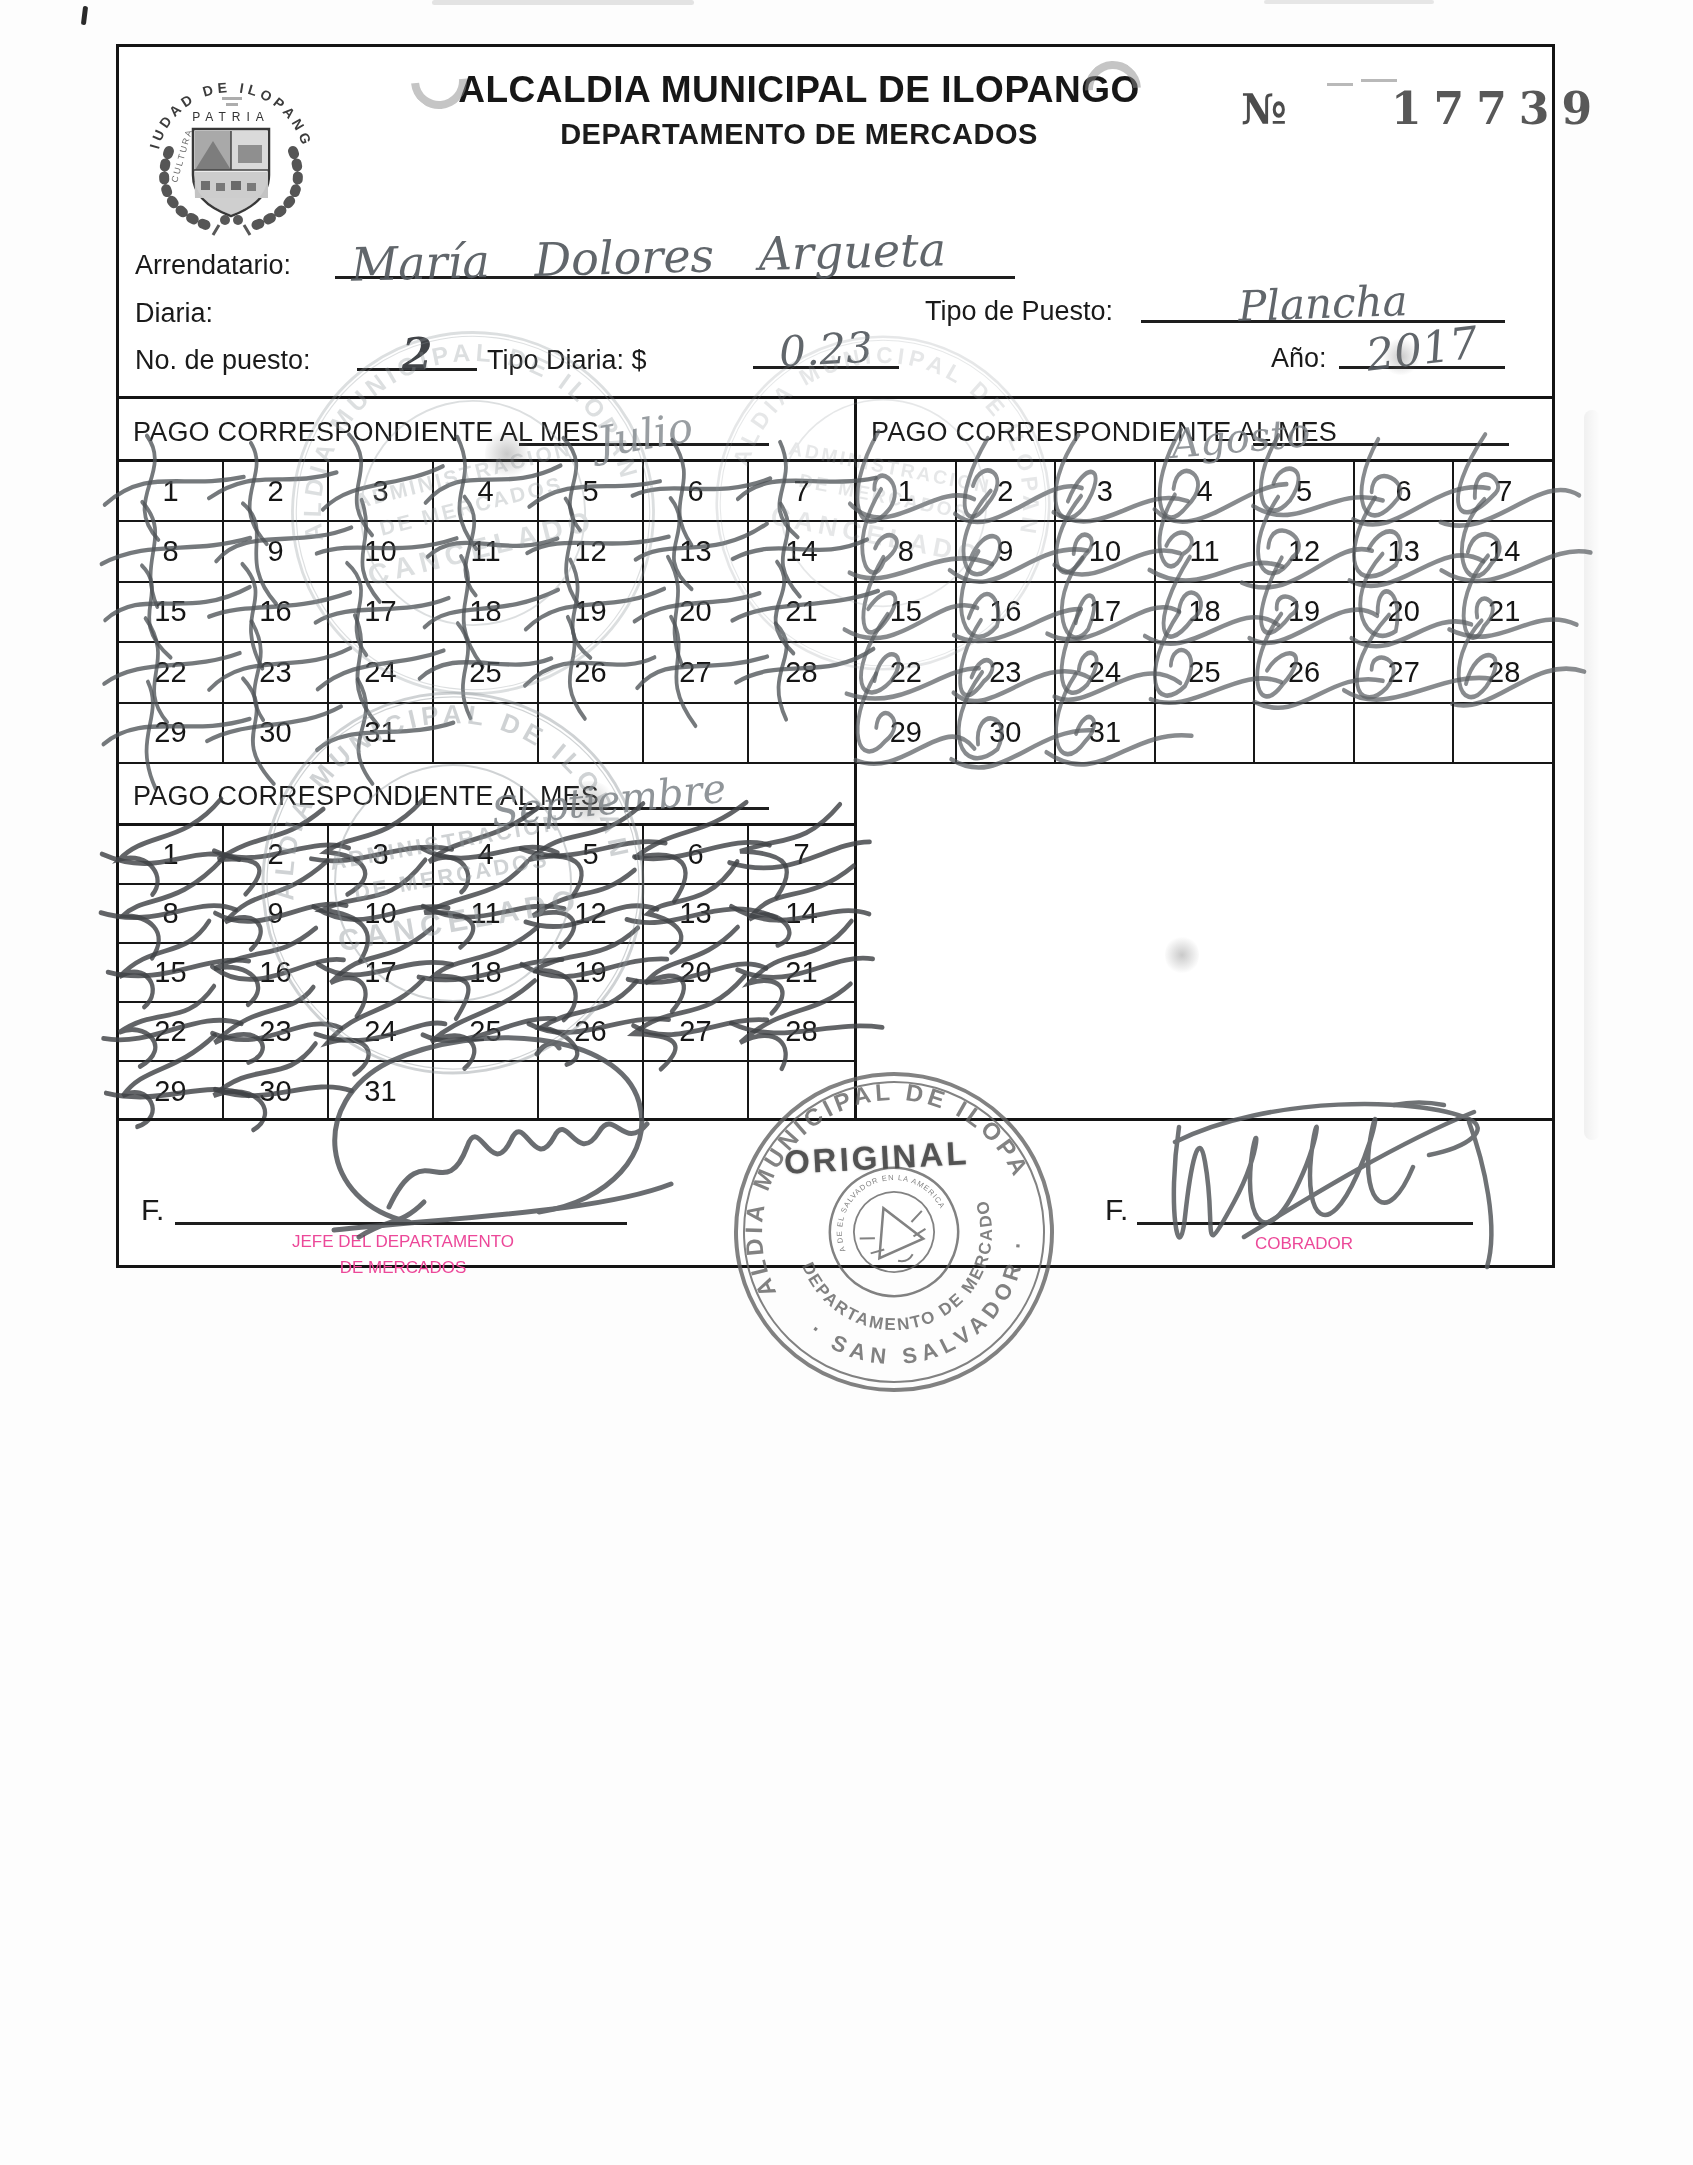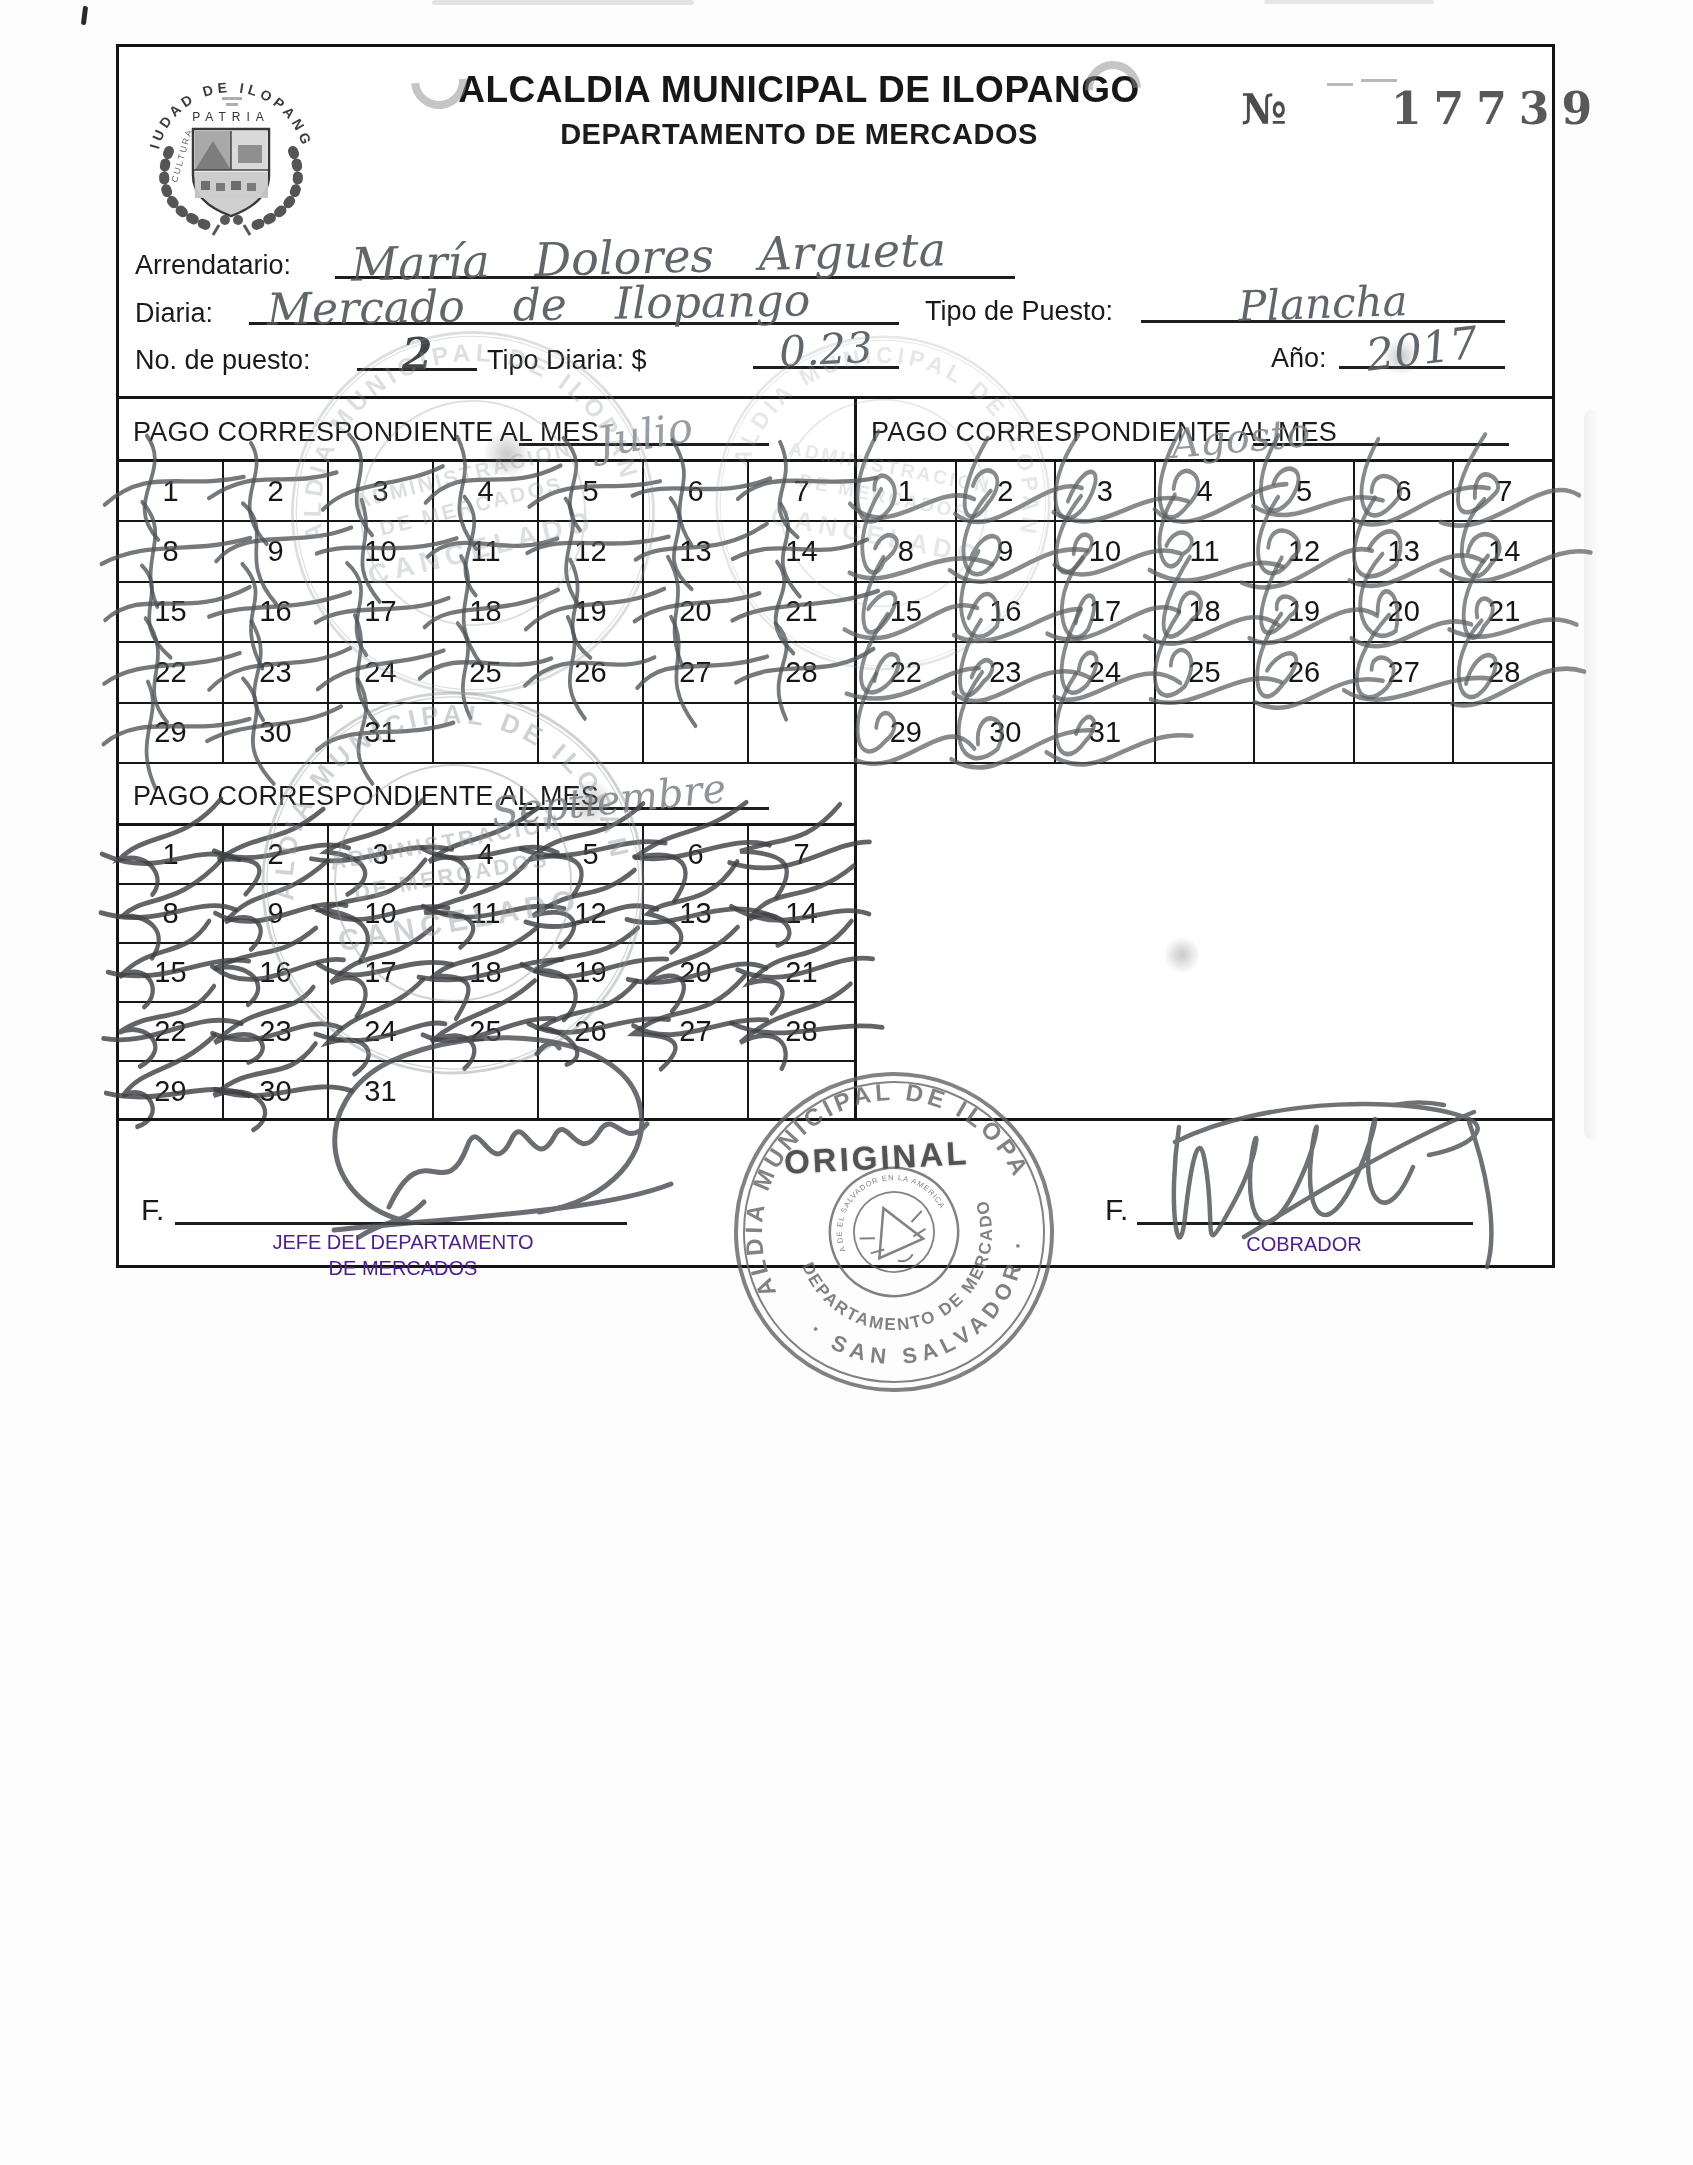--- a/index.html
+++ b/index.html
@@ -56,21 +56,21 @@
 
   
   .obs{position:absolute;left:738px;top:365px;width:697px;height:357px;}
   .obs-label{position:absolute;left:20px;top:34px;font-size:27px;letter-spacing:.3px;}
   .obs-line{position:absolute;border-bottom:2.5px solid #202020;}
 
   
   .sig-band{position:absolute;left:0;top:1071px;width:100%;height:150px;border-top:3px solid #141414;}
   .sig-f{position:absolute;font-size:30px;}
   .sig-line{position:absolute;border-bottom:3px solid #1e1e1e;}
-  .sig-role{position:absolute;text-align:center;font-size:20px;line-height:26px;color:#4c1d95;}
+  .sig-role{position:absolute;text-align:center;font-size:17px;line-height:26px;color:#ec4899;}
 
   
   .stamp-host{position:absolute;pointer-events:none;}
   .stamp-host svg{overflow:visible;}
   .original-ovl{position:absolute;left:665px;top:1092px;font-size:33px;font-weight:bold;letter-spacing:3px;
         color:rgba(70,70,70,.88);transform:rotate(-3deg);text-shadow:0 0 2px rgba(90,90,90,.5);}
   .smudge{position:absolute;border-radius:50%;background:radial-gradient(circle,rgba(120,120,120,.4),rgba(120,120,120,0) 70%);}
 
   .sig-svg{position:absolute;overflow:visible;pointer-events:none;}
 </style>
@@ -129,23 +129,20 @@
     <div class="num-dash1"></div>
     <div class="num-dash2"></div>
     <div class="num-value">17739</div>
 
     <div class="flabel" style="left:16px;top:203px;">Arrendatario:</div>
     <div class="uline" style="left:216px;top:158px;width:680px;height:74px;">
       <span class="hw" style="left:16px;font-size:46px;word-spacing:30px;transform:rotate(-1.5deg);">María Dolores Argueta</span>
     </div>
 
     <div class="flabel" style="left:16px;top:251px;">Diaria:</div>
-    <div class="uline" style="left:130px;top:212px;width:650px;height:66px;">
-      <span class="hw" style="left:18px;font-size:44px;word-spacing:34px;transform:rotate(-1deg);">Mercado de Ilopango</span>
-    </div>
 
     <div class="flabel" style="left:806px;top:249px;">Tipo de Puesto:</div>
     <div class="uline" style="left:1022px;top:214px;width:364px;height:62px;">
       <span class="hw hw-center" style="font-size:42px;transform:rotate(-2deg);">Plancha</span>
     </div>
 
     <div class="flabel" style="left:16px;top:298px;">No. de puesto:</div>
     <div class="uline" style="left:238px;top:272px;width:120px;height:52px;">
       <span class="hw hw-center" style="font-size:44px;bottom:-12px;color:rgba(55,58,62,.95);font-weight:bold;">2</span>
     </div>

